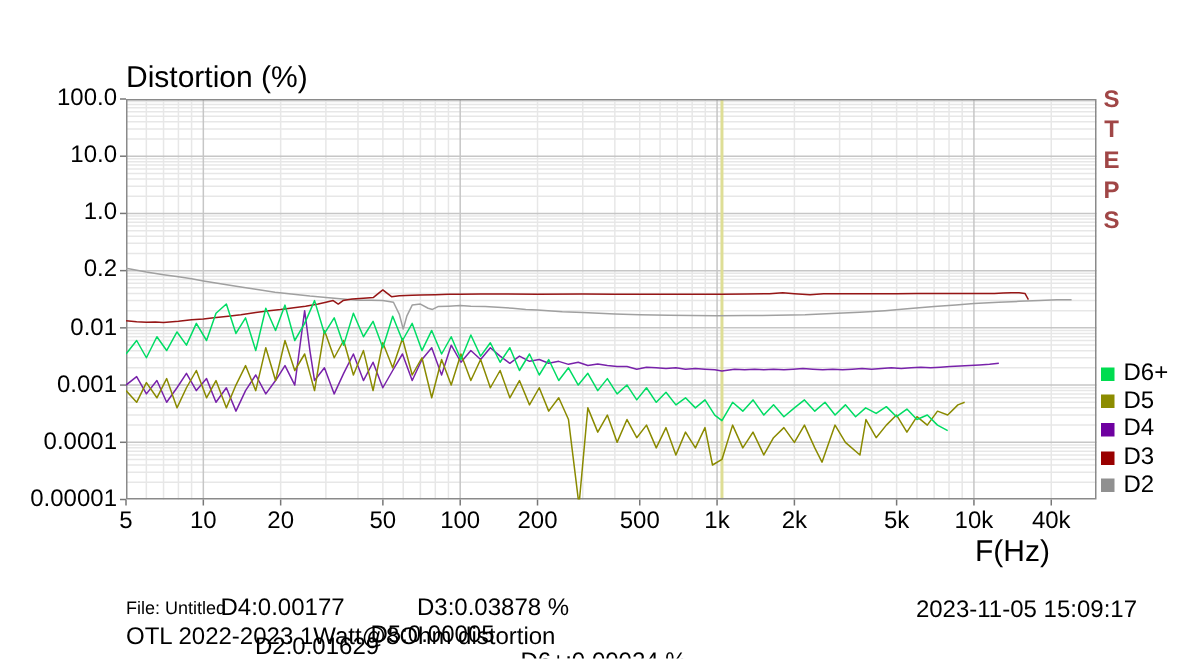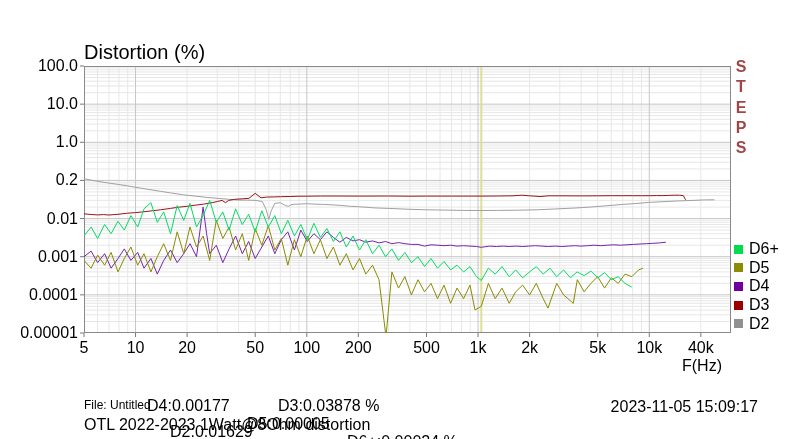--- a/index.html
+++ b/index.html
@@ -5,21 +5,21 @@
   html,body{margin:0;padding:0;}
   #screen{
     position:relative;width:800px;height:439px;background:#ffffff;
     font-family:"Liberation Sans",sans-serif;color:#000;overflow:hidden;
   }
   .abs{position:absolute;}
   #chart-title{left:84px;top:41px;font-size:20px;}
   #plot-svg{left:84px;top:66px;overflow:visible;}
   .ytick{left:0;width:78px;text-align:right;font-size:16px;height:18px;line-height:18px;}
   .xtick{top:339px;width:60px;text-align:center;font-size:16px;height:18px;line-height:18px;}
-  #x-axis-unit{left:650px;top:357px;width:72px;text-align:right;font-size:16px;}
+  #x-axis-unit{left:650px;top:357px;width:72px;text-align:left;font-size:20px;}
   #steps-label{left:732px;top:57px;width:18px;text-align:center;font-size:16px;line-height:20.3px;font-weight:bold;}
   #legend{left:734px;top:240px;}
   .legend-row{display:flex;align-items:center;height:18.6px;}
   .legend-swatch{width:9px;height:9px;margin-right:6px;flex:0 0 auto;}
   .legend-text{font-size:16px;line-height:18px;}
   .readout{font-size:16px;height:18px;line-height:18px;white-space:pre;}
   #footer-file{left:84px;top:398px;font-size:12px;}
   #footer-datetime{right:42px;top:398px;font-size:16px;}
   #footer-description{left:84px;top:416px;font-size:16px;}
 </style>

